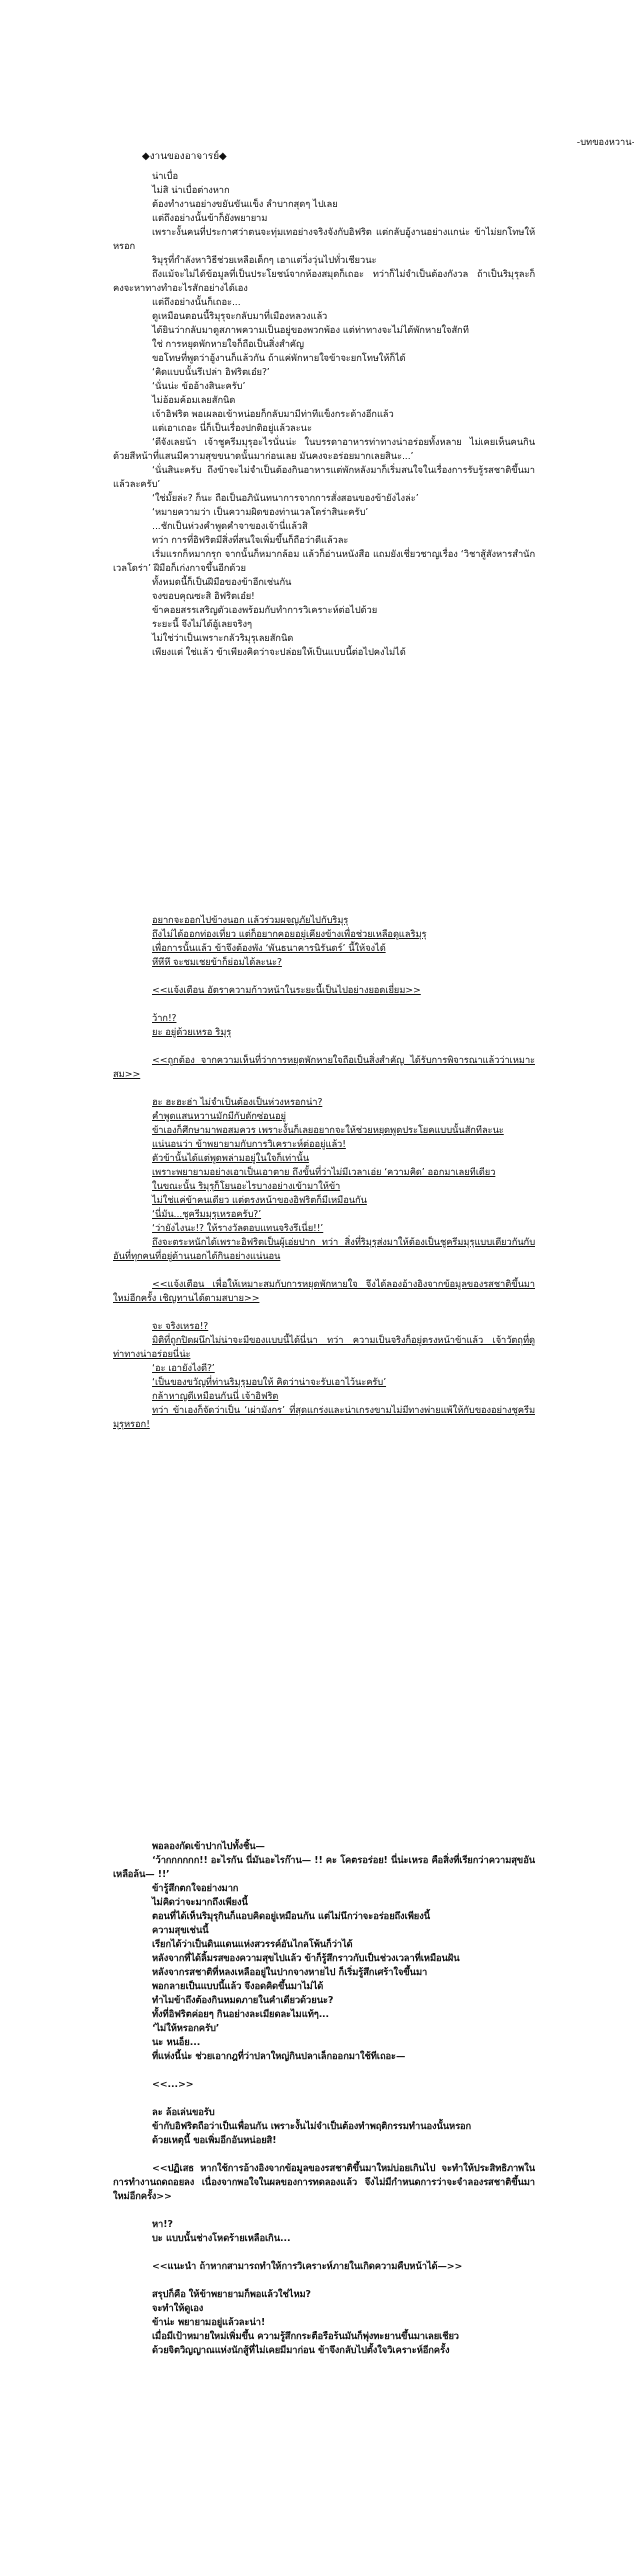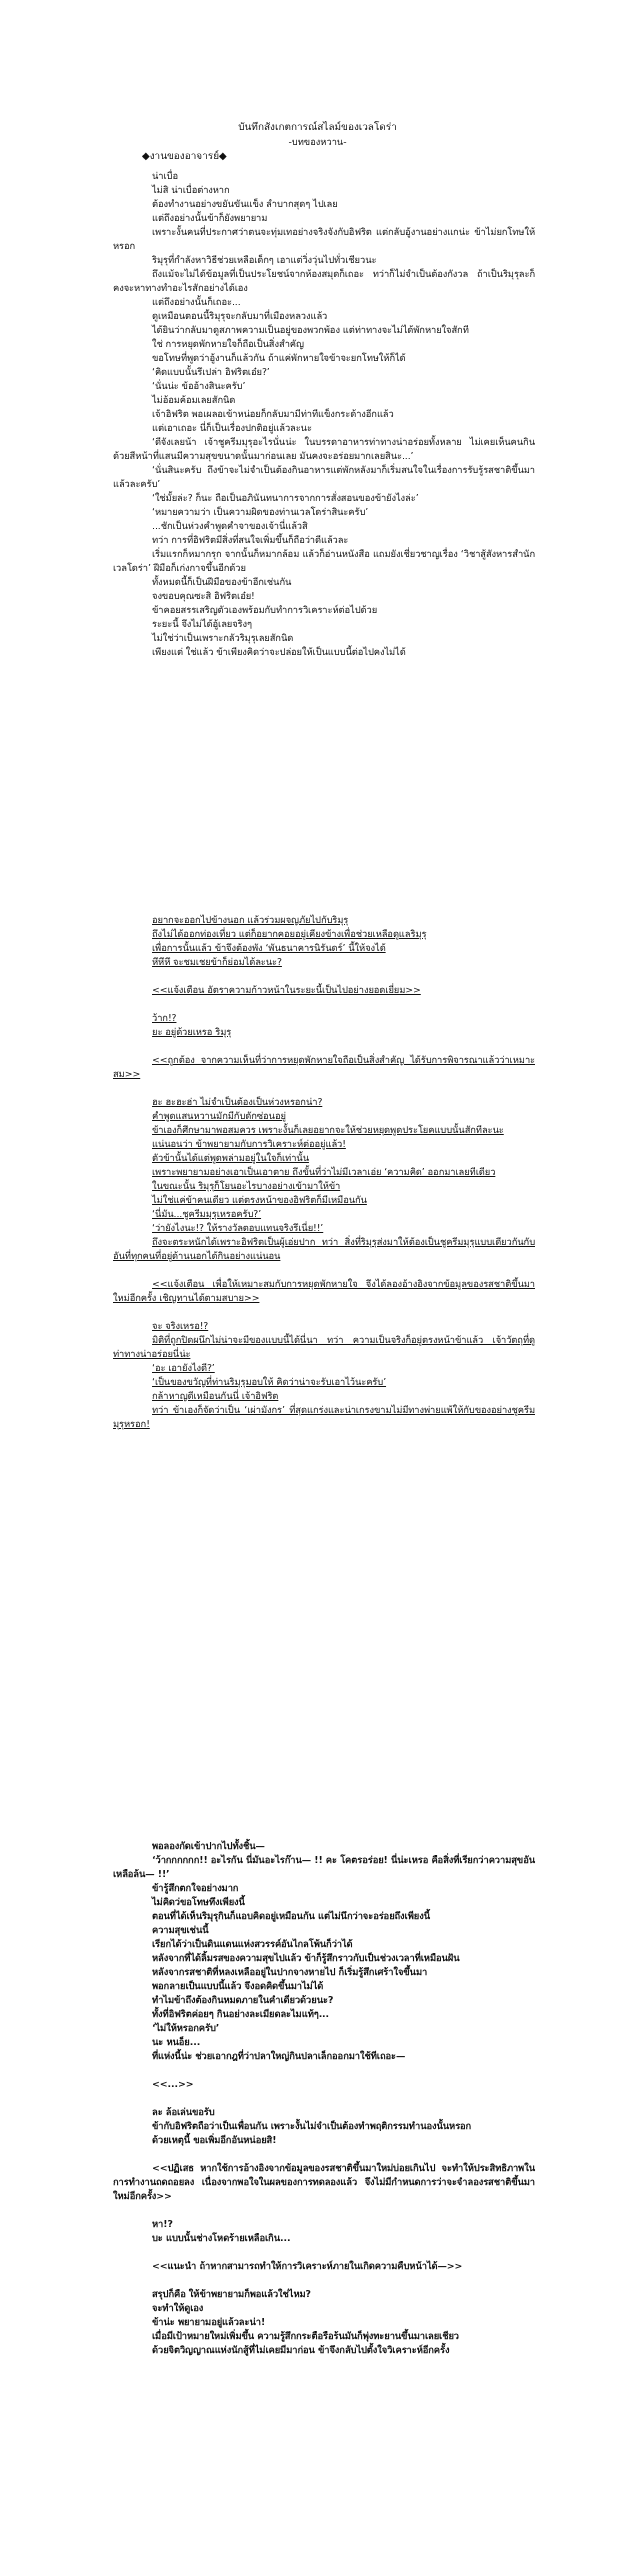--- a/index.html
+++ b/index.html
@@ -28,21 +28,21 @@
     width: 635px;
     text-align: center;
     font-size: 10px;
     line-height: 13.6px;
     top: 120px;
   }
   .subtitle {
     position: absolute;
     left: 0;
     width: 635px;
-    text-align: center;
+    text-align: right;
     font-size: 9.3px;
     line-height: 13.6px;
     top: 135px;
   }
   .section-header {
     position: absolute;
     left: 142px;
     top: 149px;
     font-size: 10px;
     line-height: 13.6px;
@@ -62,21 +62,20 @@
     white-space: normal;
   }
   .gap {
     height: 14px;
   }
 </style>
 </head>
 <body>
 
 <div class="page">
-  <div class="title">บันทึกสังเกตการณ์สไลม์ของเวลโดร่า</div>
   <div class="subtitle">-บทของหวาน-</div>
   <div class="section-header">◆งานของอาจารย์◆</div>
 
   <div class="block" id="part1" style="top:162px;margin-top:7px;">
       <p class="p">น่าเบื่อ</p>
       <p class="p">ไม่สิ น่าเบื่อต่างหาก</p>
       <p class="p">ต้องทำงานอย่างขยันขันแข็ง ลำบากสุดๆ ไปเลย</p>
       <p class="p">แต่ถึงอย่างนั้นข้าก็ยังพยายาม</p>
       <p class="p">เพราะงั้นคนที่ประกาศว่าตนจะทุ่มเทอย่างจริงจังกับอิฟริต แต่กลับอู้งานอย่างแกน่ะ ข้าไม่ยกโทษให้หรอก</p>
       <p class="p">ริมุรุที่กำลังหาวิธีช่วยเหลือเด็กๆ เอาแต่วิ่งวุ่นไปทั่วเชียวนะ</p>
@@ -136,21 +135,21 @@
       <p class="p">มิติที่ถูกปิดผนึกไม่น่าจะมีของแบบนี้ได้นี่นา ทว่า ความเป็นจริงก็อยู่ตรงหน้าข้าแล้ว เจ้าวัตถุที่ดูท่าทางน่าอร่อยนี่น่ะ</p>
       <p class="p">‘อะ เอายังไงดี?’</p>
       <p class="p">‘เป็นของขวัญที่ท่านริมุรุมอบให้ คิดว่าน่าจะรับเอาไว้นะครับ’</p>
       <p class="p">กล้าหาญดีเหมือนกันนี่ เจ้าอิฟริต</p>
       <p class="p">ทว่า ข้าเองก็จัดว่าเป็น ‘เผ่ามังกร’ ที่สุดแกร่งและน่าเกรงขามไม่มีทางพ่ายแพ้ให้กับของอย่างชูครีมมุรุหรอก!</p>
     </div>
   <div class="block" id="part3" style="top:1839px;font-weight:bold;">
       <p class="p">พอลองกัดเข้าปากไปทั้งชิ้น—</p>
       <p class="p">‘ว้ากกกกกก!! อะไรกัน นี่มันอะไรก๊าน— !! คะ โคตรอร่อย! นี่น่ะเหรอ คือสิ่งที่เรียกว่าความสุขอันเหลือล้น— !!’</p>
       <p class="p">ข้ารู้สึกตกใจอย่างมาก</p>
-      <p class="p">ไม่คิดว่ขอโทษทึงเพียงนี้</p>
+      <p class="p">ไม่คิดว่าจะมากถึงเพียงนี้</p>
       <p class="p">ตอนที่ได้เห็นริมุรุกินก็แอบคิดอยู่เหมือนกัน แต่ไม่นึกว่าจะอร่อยถึงเพียงนี้</p>
       <p class="p">ความสุขเช่นนี้</p>
       <p class="p">เรียกได้ว่าเป็นดินแดนแห่งสวรรค์อันไกลโพ้นก็ว่าได้</p>
       <p class="p">หลังจากที่ได้ลิ้มรสของความสุขไปแล้ว ข้าก็รู้สึกราวกับเป็นช่วงเวลาที่เหมือนฝัน</p>
       <p class="p">หลังจากรสชาติที่หลงเหลืออยู่ในปากจางหายไป ก็เริ่มรู้สึกเศร้าใจขึ้นมา</p>
       <p class="p">พอกลายเป็นแบบนี้แล้ว จึงอดคิดขึ้นมาไม่ได้</p>
       <p class="p">ทำไมข้าถึงต้องกินหมดภายในคำเดียวด้วยนะ?</p>
       <p class="p">ทั้งที่อิฟริตค่อยๆ กินอย่างละเมียดละไมแท้ๆ...</p>
       <p class="p">‘ไม่ให้หรอกครับ’</p>
       <p class="p">นะ หนอ็ย...</p>

